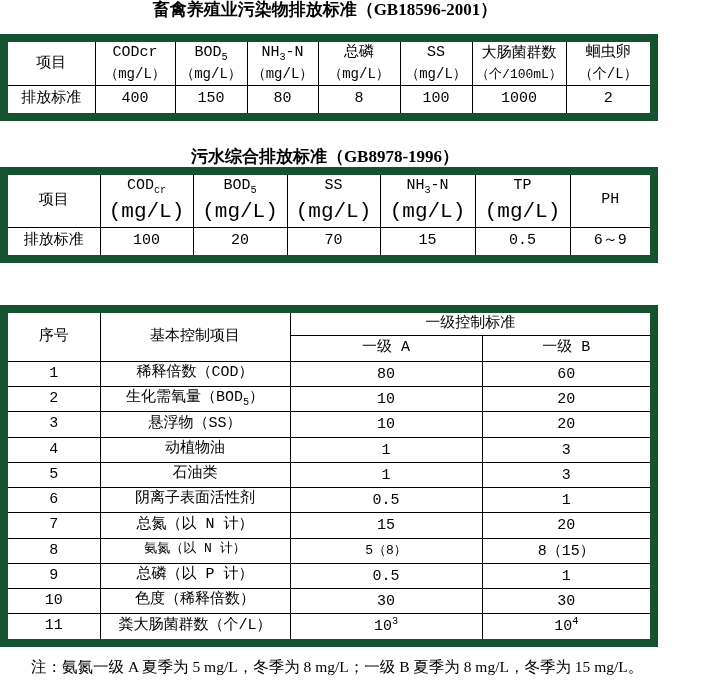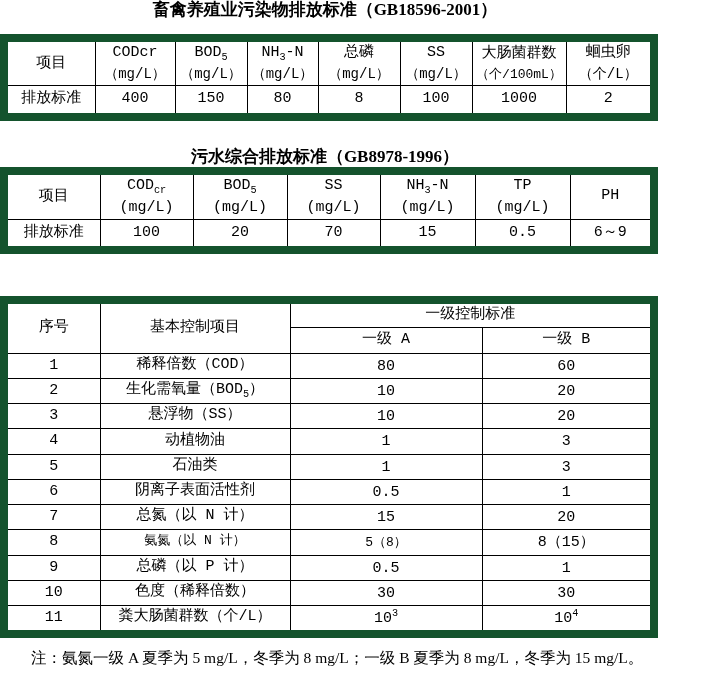--- a/index.html
+++ b/index.html
@@ -35,21 +35,21 @@
   .tbl-outer { border: 8px solid #14532d; font-family: Liberation Mono, monospace; }
   sub { font-size: 0.68em; }
   sup { font-size: 0.68em; }
   .hdr-unit { font-size: 14px; }
   
   #table1 td:nth-child(7) .hdr-unit { font-size: 13px; }
   #table1 .hdr-row td { height: 46px; }
   #table1 .data-row td { height: 31px; }
   #table2 .hdr-row td { height: 48px; }
   #table2 .data-row td { height: 31px; }
-  #table2 .hdr-unit { font-size: 15px; }
+  #table2 .hdr-unit { font-size: 21px; }
   .sec1 { margin-bottom: 26px; }
   .sec1 .t-title { margin-bottom: 14px; }
   .sec2 .t-title { }
   .sec3 { margin-top: 42px; }
   .sec3 .t-title { margin-bottom: 12px; }
   #table3 .group-row td { height: 21px; }
   #table3 .ab-row td { height: 26px; }
   #table3 .d-row td { height: 24px; }
   
   #table3 .d-row.small-vals td:nth-child(2),

